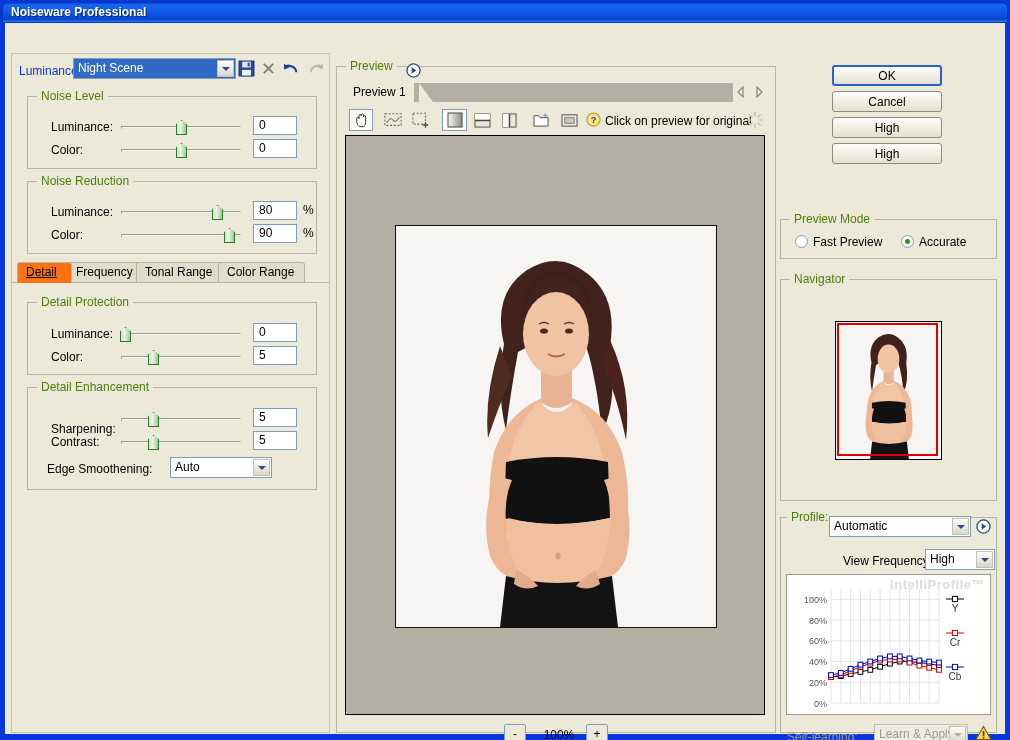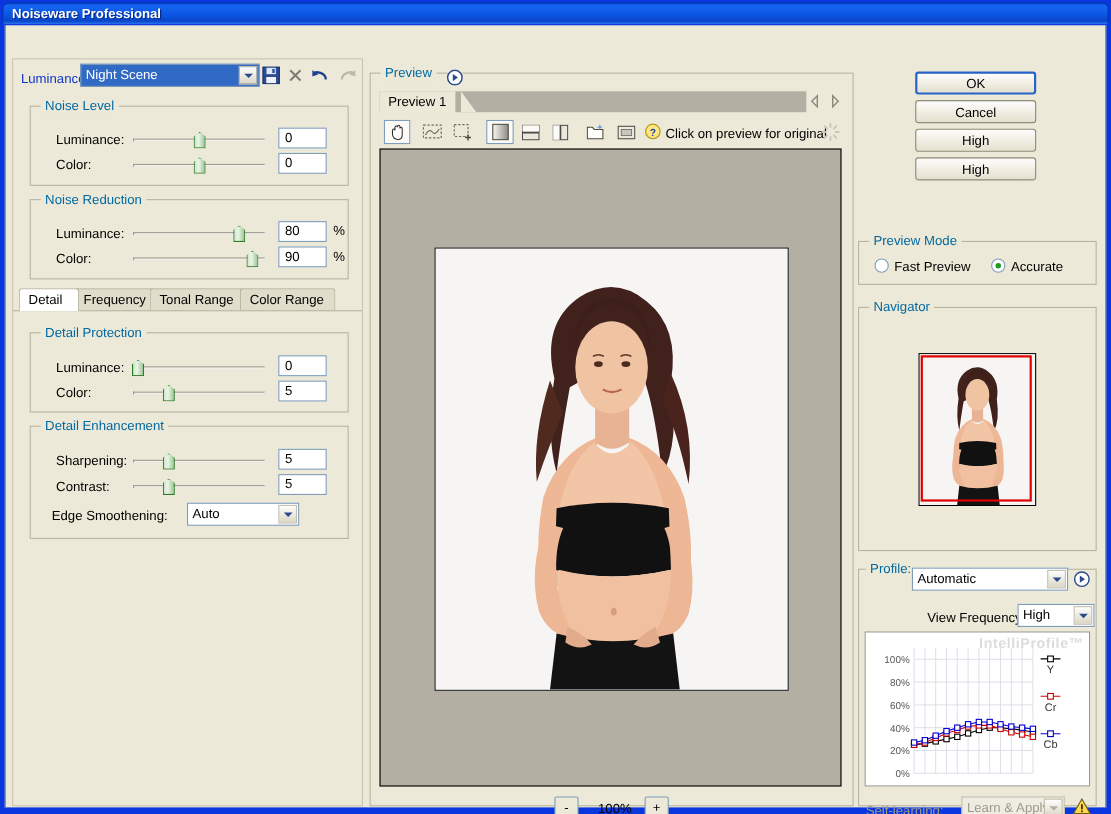--- a/index.html
+++ b/index.html
@@ -30,21 +30,21 @@
   .client {
     position:absolute; left:4px; top:23px; width:1002px; height:711px;
     background:#ece9d8;
     border-left:1px solid #0b3fb5; border-right:1px solid #0b3fb5;
   }
 
   
   .group { position:absolute; border:1px solid #b8b4a0; }
   .group > .gtitle {
     position:absolute; top:-8px; left:9px; padding:0 4px;
-    background:#ece9d8; color:#0369a1; font-size:12px; white-space:nowrap;
+    background:#ece9d8; color:#4d7c0f; font-size:12px; white-space:nowrap;
   }
   .lbl { position:absolute; font-size:12px; color:#000; white-space:nowrap; }
   .lbl.dim { color:#9d998c; }
 
   
   .slider { position:absolute; height:14px; }
   .slider .track {
     position:absolute; left:0; top:6px; width:100%; height:3px;
     background:#f6f4ec; border:1px solid #9c9a8e; border-right-color:#e8e6dc;
     border-bottom-color:#e8e6dc;
@@ -94,21 +94,21 @@
     font-size:12px; display:flex; align-items:center; justify-content:center;
     cursor:default;
   }
   .btn.default { border:2px solid #2a63c8; }
   .tab {
     position:absolute; height:20px; padding:0 8px; font-size:12px;
     line-height:19px; background:#e0ddcb;
     border:1px solid #b8b4a0; border-bottom:none;
     border-top-left-radius:3px; border-top-right-radius:3px;
   }
-  .tab.active { background:#ffffff; z-index:3; height:21px; }
+  .tab.active { background:#f97316; z-index:3; height:21px;text-decoration:underline; }
 
   
   .pvtabbar { position:absolute; background:#b3b0a3; }
   .pvtab {
     position:absolute; height:20px; background:#ece9d8;
     font-size:12px; line-height:19px; padding:0 8px 0 8px;
   }
   .pvcanvas { position:absolute; background:#b3b0a3; border:1px solid #000; }
 
   
@@ -253,21 +253,21 @@
     <div class="lbl" style="left:46px; top:327px;">Color:</div>
     <div class="slider" style="left:116px; top:327px; width:120px;">
       <div class="track"></div>
       <div class="thumb" style="left:32px;"></div>
     </div>
     <div class="numfield" style="left:248px; top:323px;">5</div>
 
     <div class="group" style="left:22px; top:364px; width:290px; height:103px;">
       <span class="gtitle">Detail Enhancement</span>
     </div>
-    <div class="lbl" style="left:46px; top:389px;">Sharpening:</div>
+    <div class="lbl" style="left:46px; top:399px;">Sharpening:</div>
     <div class="slider" style="left:116px; top:389px; width:120px;">
       <div class="track"></div>
       <div class="thumb" style="left:32px;"></div>
     </div>
     <div class="numfield" style="left:248px; top:385px;">5</div>
 
     <div class="lbl" style="left:46px; top:412px;">Contrast:</div>
     <div class="slider" style="left:116px; top:412px; width:120px;">
       <div class="track"></div>
       <div class="thumb" style="left:32px;"></div>

